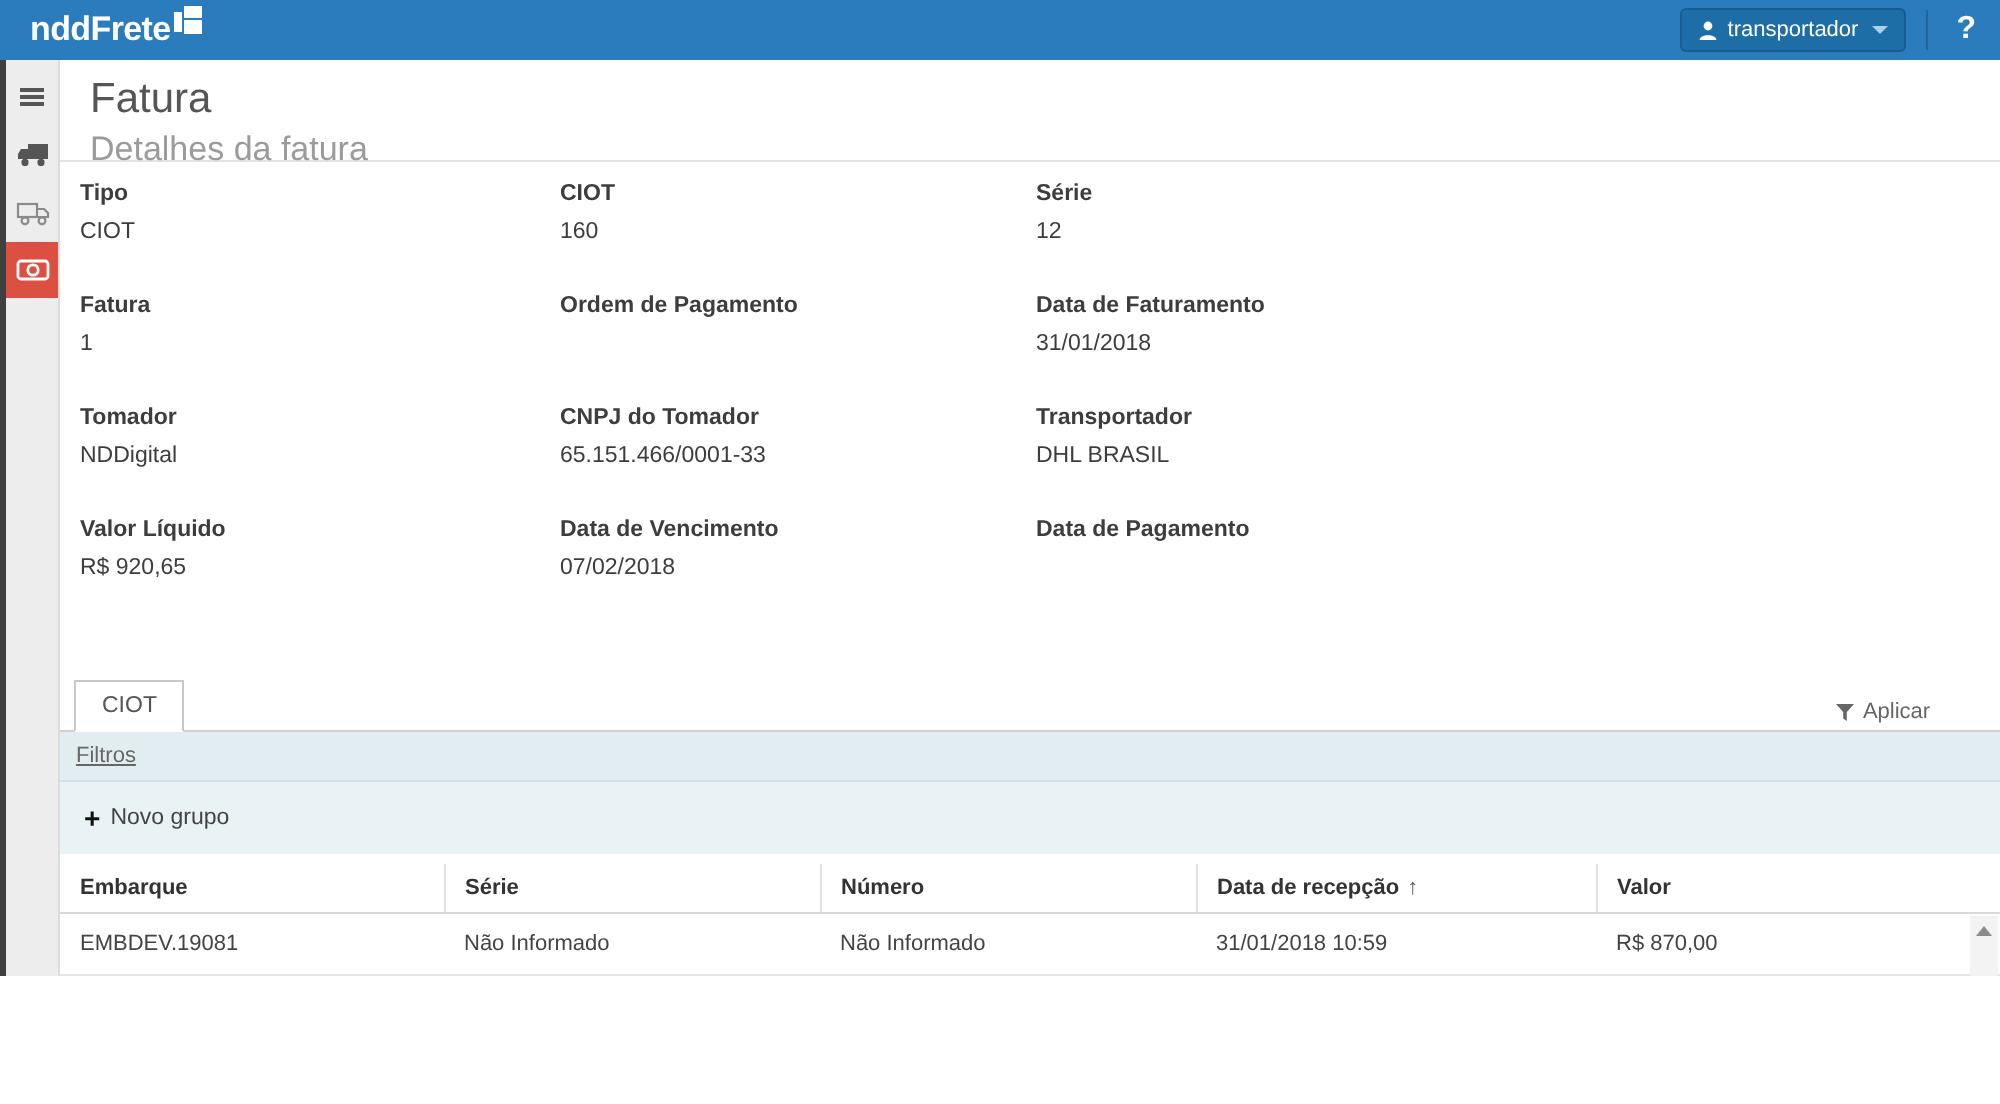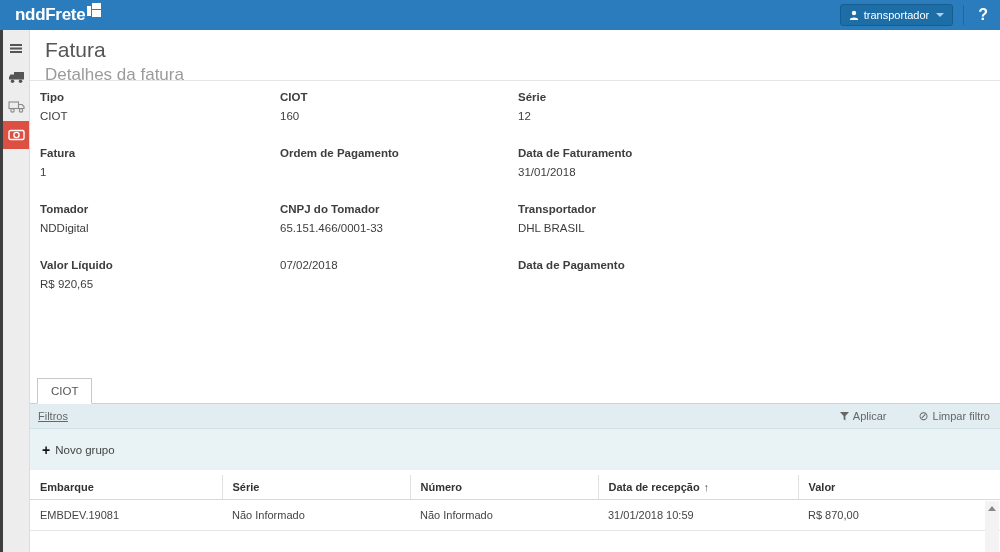--- a/index.html
+++ b/index.html
@@ -17,21 +17,21 @@
   .logo-mark .m3 { left:5px; top:7px; width:9px; height:7px; }
   .header-right { margin-left:auto; display:flex; align-items:center; padding-right:6px; }
   .user-btn { display:flex; align-items:center; gap:5px; background:#1d6da7; border:1px solid #175d90;
               border-radius:3px; height:22px; padding:0 8px; color:#fff; font-size:11px; cursor:pointer; }
   .chev { width:0; height:0; border-left:4px solid transparent; border-right:4px solid transparent;
           border-top:4px solid #aed0e8; margin-left:2px; }
   .hdr-divider { width:1px; height:20px; background:#22679c; margin:0 8px 0 10px; }
   .help-btn { color:#fff; font-weight:bold; font-size:16px; padding:0 6px; cursor:pointer; }
 
   
-  .app-body { display:flex; height:522px; }
+  .app-body { display:flex; height:458px; }
   .dark-strip { width:3px; background:#3f3f3f; }
   .sidebar { width:27px; background:#ededed; border-right:1px solid #dcdcdc; padding-top:4px; }
   .side-item { height:28px; display:flex; align-items:center; justify-content:center; margin-bottom:1px; cursor:pointer; }
   .side-item.active { background:#dc5044; }
   .main { flex:1; background:#fff; display:flex; flex-direction:column; overflow:hidden; }
 
   
   .page-head { padding:8px 0 0 15px; border-bottom:1px solid #e4e4e4; height:51px; }
   .page-title { font-size:21px; color:#555; font-weight:400; }
   .page-subtitle { font-size:17px; color:#9b9b9b; margin-top:3px; }
@@ -44,21 +44,21 @@
 
   
   .tabstrip { height:27px; border-bottom:1px solid #d0d0d0; padding-left:7px; display:flex; align-items:flex-end; }
   .tab { background:#fff; border:1px solid #c8c8c8; border-bottom:1px solid #fff; margin-bottom:-1px;
          padding:6px 13px; font-size:11.5px; color:#555; cursor:pointer; }
 
   
   .filter-bar { height:25px; background:#e2edf1; border-bottom:1px solid #d2e0e6; display:flex; align-items:center;
                 padding:0 10px 0 8px; }
   .filter-title { font-size:11px; color:#666;text-decoration:underline; }
-  .filter-actions { margin-left:auto; display:flex; gap:32px; }
+  .filter-actions { margin-left:auto; display:flex; gap:32px;flex-direction:column; }
   .filter-btn { display:flex; align-items:center; gap:4px; color:#666; font-size:11px; cursor:pointer; }
   .slash-icon { font-size:12px; color:#666; line-height:1; }
   .new-group-band { height:41px; background:#e9f2f5; display:flex; align-items:center; padding-left:12px; }
   .new-group-btn { display:flex; align-items:center; gap:5px; font-size:11.5px; color:#444; cursor:pointer; }
   .plus-glyph { font-weight:bold; font-size:14px; color:#111; line-height:1; }
 
   
   .grid-wrap { margin-top:5px; position:relative; flex:1; }
   table.grid { width:100%; border-collapse:collapse; table-layout:fixed; }
   table.grid th { text-align:left; font-size:11px; color:#333; font-weight:bold;
@@ -175,20 +175,21 @@
       </div>
       <div class="field">
         <div class="f-label">Transportador</div>
         <div class="f-value">DHL BRASIL</div>
       </div>
       <div class="field">
         <div class="f-label">Valor Líquido</div>
         <div class="f-value">R$ 920,65</div>
       </div>
       <div class="field">
+        <div class="f-label">Data de Vencimento</div>
         <div class="f-value">07/02/2018</div>
       </div>
       <div class="field">
         <div class="f-label">Data de Pagamento</div>
         <div class="f-value"></div>
       </div>
       <div class="field"></div>
     </div>
 
     <div class="tabstrip">

